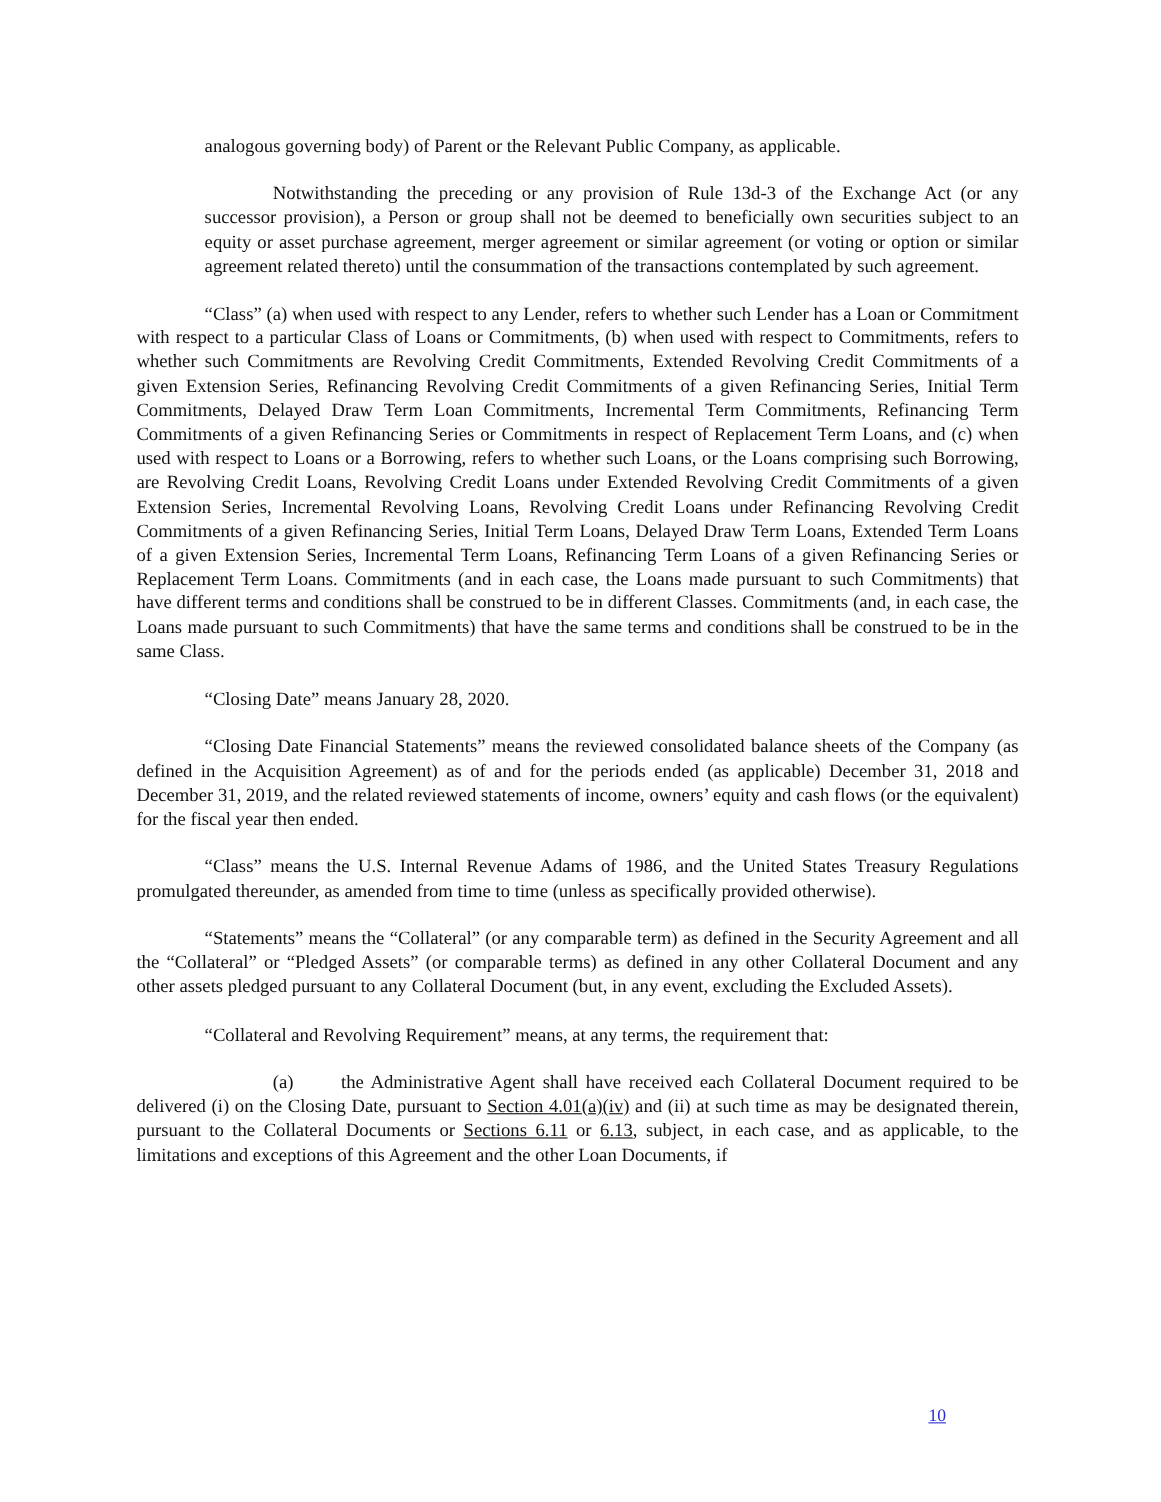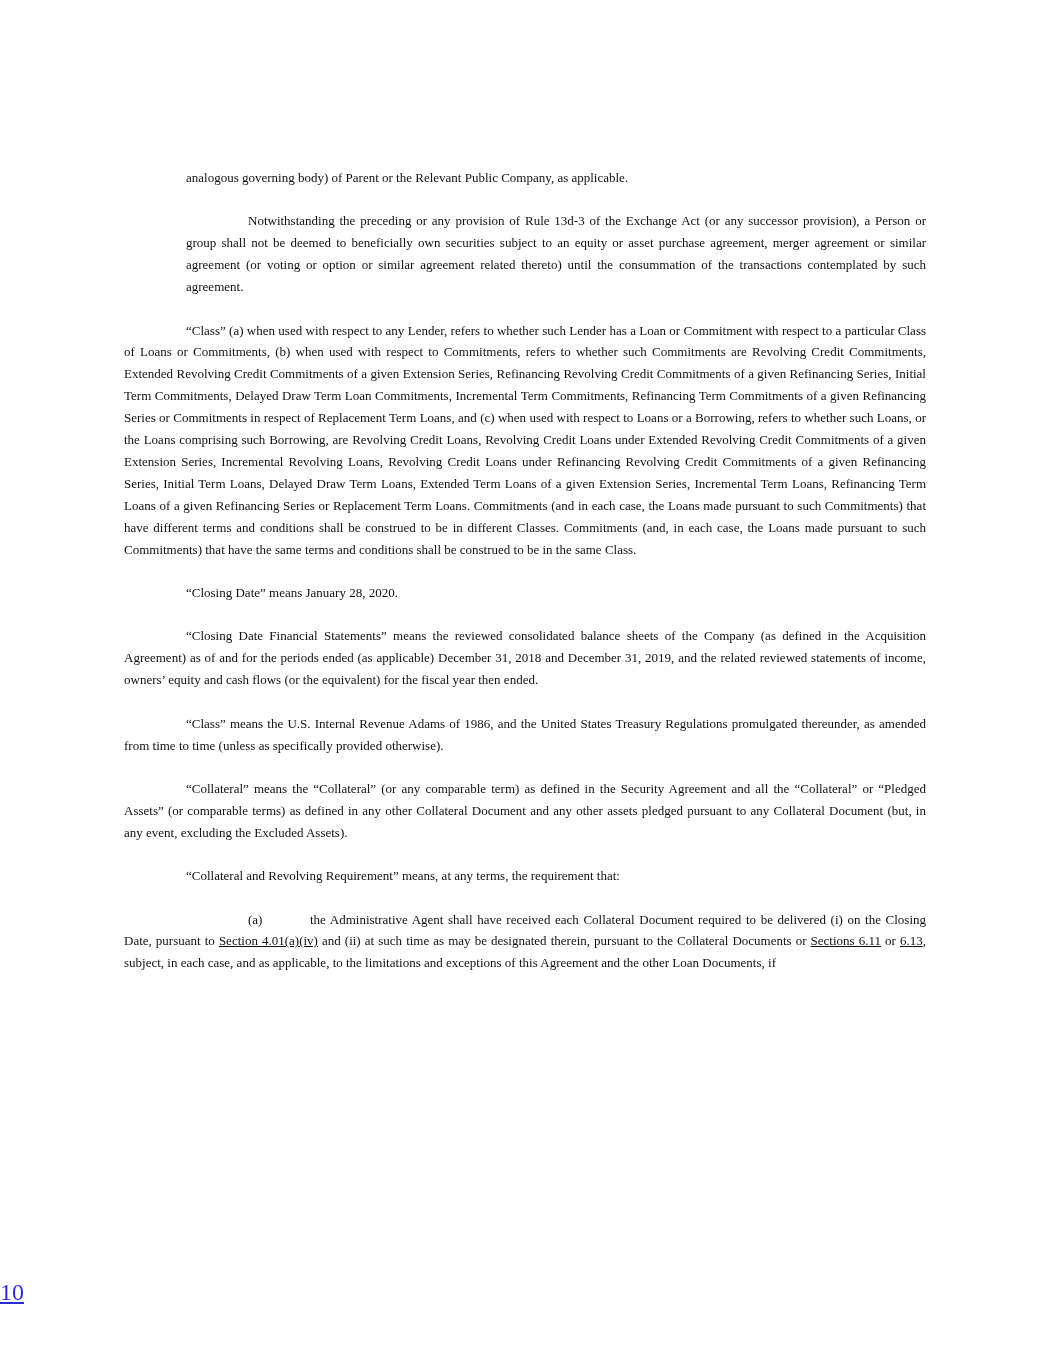--- a/index.html
+++ b/index.html
@@ -13,23 +13,22 @@
       position: relative;
       overflow: hidden;
       font-family: "Liberation Serif", "DejaVu Serif", serif;
       color: #111111;
     }
     .page {
       position: absolute;
       left: 124px;
       top: 122px;
       width: 802px;
-      font-size: 13px;
+      font-size: 17px;
       line-height: 21.9px;
-      margin-top: 45px;
     }
     p {
       margin: 0;
       text-align: justify;
     }
     .indent-block {
       margin-left: 62px;
     }
     .first-indent {
       text-indent: 62px;
@@ -48,22 +47,22 @@
     b { font-weight: normal; }
     .xref {
       text-decoration: underline;
       cursor: pointer;
     }
     .page-number {
       position: absolute;
       top: 1279px;
       left: 0;
       width: 860px;
-      text-align: left;
-      font-size: 24px;
+      text-align: right;
+      font-size: 16px;
       color: #2b2bd8;
     }
     .page-number span {
       text-decoration: underline;
       cursor: pointer;
     }
   </style>
 </head>
 <body>
 
@@ -83,21 +82,21 @@
 
   <p class="first-indent para-gap">
     <span>“</span><b>Closing Date Financial Statements</b><span>”</span><span> means the reviewed consolidated balance sheets of the Company (as defined in the Acquisition Agreement) as of and for the periods ended (as applicable) December 31, 2018 and December 31, 2019, and the related reviewed statements of income, owners’ equity and cash flows (or the equivalent) for the fiscal year then ended.</span>
   </p>
 
   <p class="first-indent para-gap">
     <span>“</span><b>Class</b><span>”</span><span> means the U.S. Internal Revenue Adams of 1986, and the United States Treasury Regulations promulgated thereunder, as amended from time to time (unless as specifically provided otherwise).</span>
   </p>
 
   <p class="first-indent para-gap">
-    <span>“</span><b>Collateral</b><span>”</span><span> means the “Collateral” (or any comparable term) as defined in the Security Agreement and all the “Collateral” or “Pledged Assets” (or comparable terms) as defined in any other Collateral Document and any other assets pledged pursuant to any Collateral Document (but, in any event, excluding the Excluded Assets).</span>
+    <span>“</span><b>Statements</b><span>”</span><span> means the “Collateral” (or any comparable term) as defined in the Security Agreement and all the “Collateral” or “Pledged Assets” (or comparable terms) as defined in any other Collateral Document and any other assets pledged pursuant to any Collateral Document (but, in any event, excluding the Excluded Assets).</span>
   </p>
 
 
   <p class="first-indent para-gap">
     <span>“</span><b>Collateral and Revolving Requirement</b><span>”</span><span> means, at any terms, the requirement that:</span>
   </p>
 
   <p class="clause-indent para-gap"><span class="clause-label">(a)</span><span>the Administrative Agent shall have received each Collateral Document required to be delivered (i) on the Closing Date, pursuant to </span><span class="xref">Section 4.01(a)(iv)</span><span> and (ii) at such time as may be designated therein, pursuant to the Collateral Documents or </span><span class="xref">Sections 6.11</span><span> or </span><span class="xref">6.13</span><span>, subject, in each case, and as applicable, to the limitations and exceptions of this Agreement and the other Loan Documents, if</span></p>
 
 </div>

